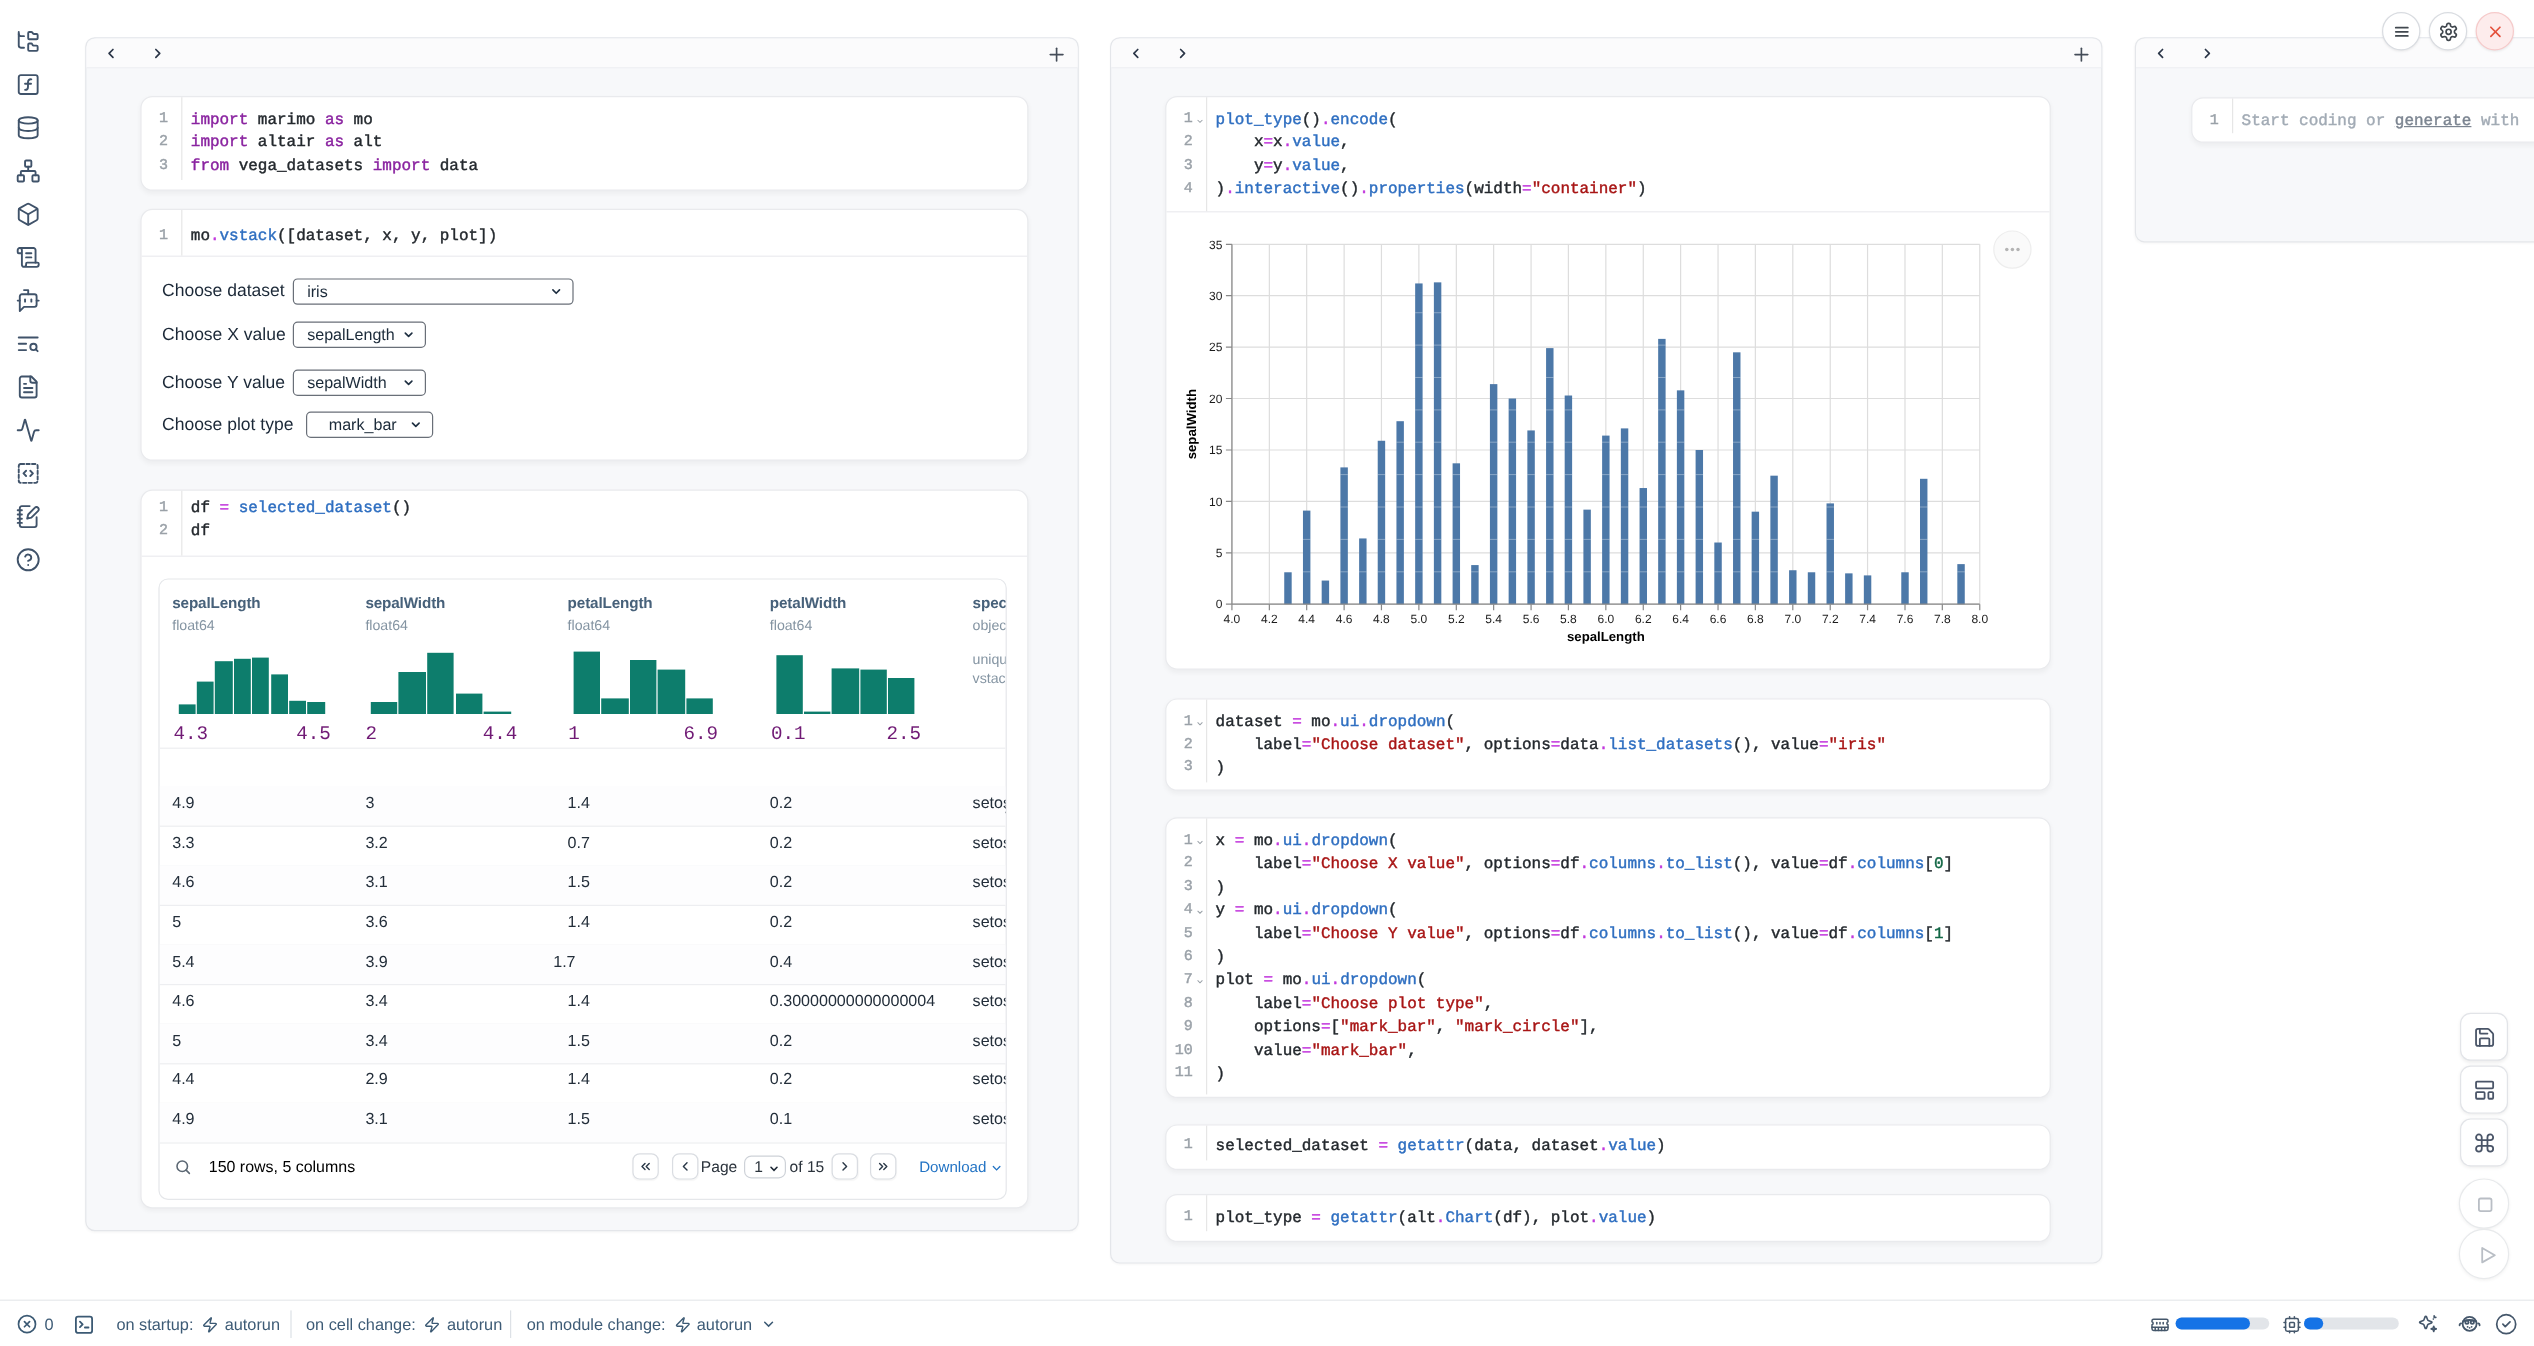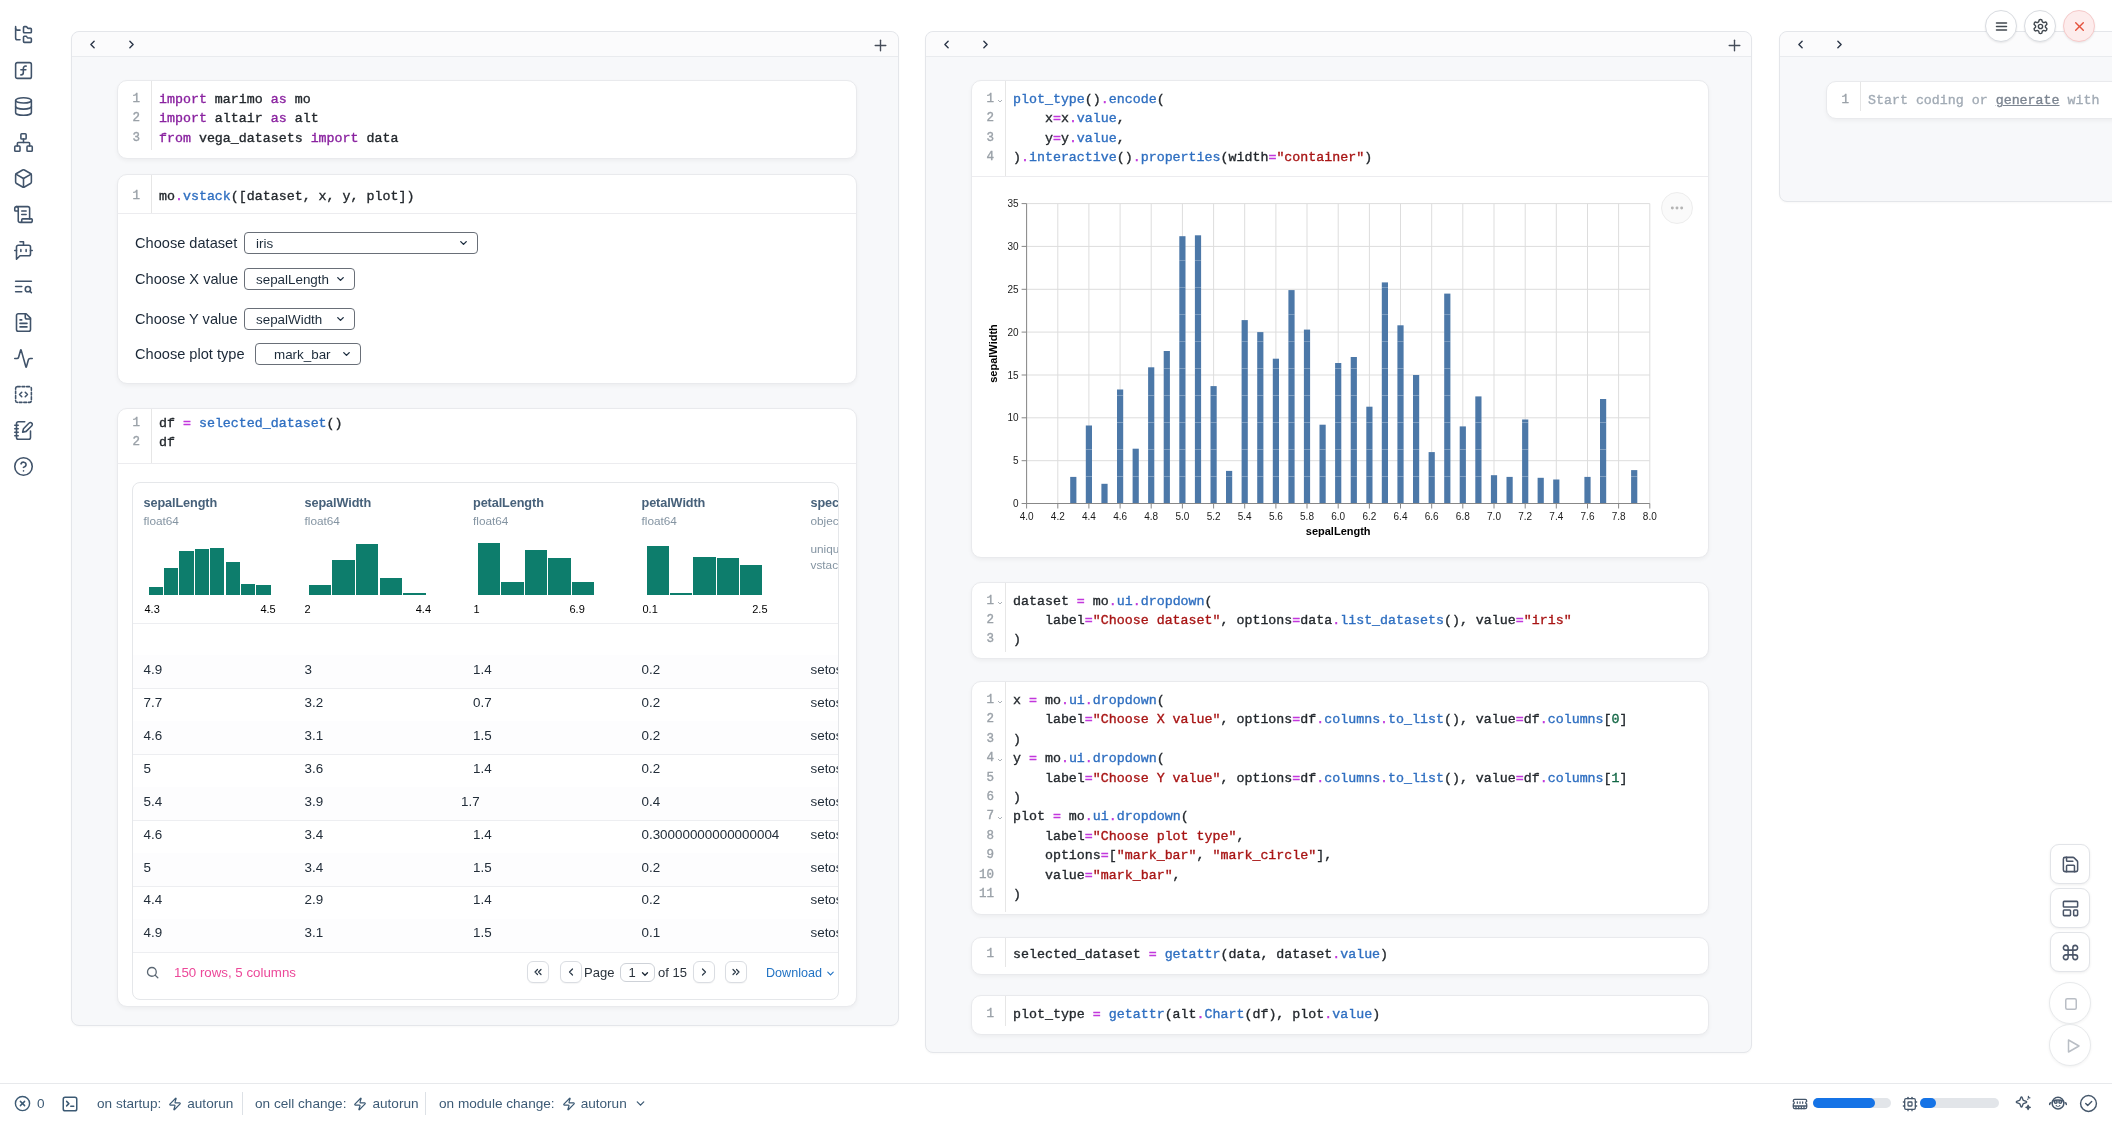--- a/index.html
+++ b/index.html
@@ -39,21 +39,21 @@
   font-size:13.4px; color:#1c2b3a; white-space:nowrap; }
 .ddsel svg { position:absolute; right:8px; top:50%; transform:translateY(-50%); }
 
 
 .tbl { position:absolute; background:#fff; border:1px solid #e5e7ea; border-radius:8px;
   overflow:hidden; }
 .thname { position:absolute; font-size:12.7px; font-weight:bold; color:#47617a; letter-spacing:-0.1px; }
 .thtype { position:absolute; font-size:11.8px; color:#8494a2; }
 .hist { position:absolute; }
 .hist div { position:absolute; bottom:0; background:#0d7d6c; }
-.hlab { position:absolute; font-size:11px; color:#000000; }
+.hlab { position:absolute; font-size:16px; color:#701a75;font-family:Liberation Mono, monospace; }
 .trow { position:absolute; left:0; right:0; height:33px; }
 .trow.alt { background:#fdfdfe; }
 .tsep { position:absolute; left:0; right:0; height:1px; background:#edeef1; }
 .tcell { position:absolute; top:calc(50% - 3px); transform:translateY(-50%); font-size:13.4px; color:#232e3a; white-space:pre; }
 .tfoot { position:absolute; left:0; right:0; bottom:0; }
 .pgbtn { position:absolute; width:22px; height:22px; background:#fff;
   border:1px solid #dadde2; border-radius:6px; box-shadow:0 1px 1px rgba(0,0,0,.04); }
 .pgbtn svg { position:absolute; left:50%; top:50%; transform:translate(-50%,-50%); }
 
 
@@ -302,21 +302,21 @@
 <div class="tsep" style="top:172.4px;"></div>
 <div class="trow alt" style="top:172.4px;">
 <span class="tcell" style="left:10.5px;">4.9</span>
 <span class="tcell" style="left:171.5px;">3</span>
 <span class="tcell" style="left:340px;">1.4</span>
 <span class="tcell" style="left:508.5px;">0.2</span>
 <span class="tcell" style="left:677.5px;">setosa</span>
 </div>
 <div class="tsep" style="top:205.4px;"></div>
 <div class="trow" style="top:205.4px;">
-<span class="tcell" style="left:10.5px;">7.7</span>
+<span class="tcell" style="left:10.5px;">3.3</span>
 <span class="tcell" style="left:171.5px;">3.2</span>
 <span class="tcell" style="left:340px;">0.7</span>
 <span class="tcell" style="left:508.5px;">0.2</span>
 <span class="tcell" style="left:677.5px;">setosa</span>
 </div>
 <div class="tsep" style="top:238.3px;"></div>
 <div class="trow alt" style="top:238.3px;">
 <span class="tcell" style="left:10.5px;">4.6</span>
 <span class="tcell" style="left:171.5px;">3.1</span>
 <span class="tcell" style="left:340px;">1.5</span>
@@ -371,21 +371,21 @@
 <span class="tcell" style="left:508.5px;">0.1</span>
 <span class="tcell" style="left:677.5px;">setosa</span>
 </div>
 <div class="tsep" style="top:468.8px;"></div>
 <div class="tsep" style="top:139.5px;"></div>
 <div class="tfoot" style="height:50px;">
 <svg style="position:absolute;left:12px;top:16px" width="15" height="15" viewBox="0 0 24 24" fill="none" stroke="#5b6773" stroke-width="2.1" stroke-linecap="round">
             <circle cx="11" cy="11" r="7"></circle>
             <line x1="20.5" y1="20.5" x2="16.2" y2="16.2"></line>
           </svg>
-<span style="position:absolute;left:41px;top:16px;font-size:13.3px;color:#ec4899;">150 rows, 5 columns</span>
+<span style="position:absolute;left:41px;top:16px;font-size:13.3px;color:#000000;">150 rows, 5 columns</span>
 <div class="pgbtn" style="left:393.5px;top:12px;">
             <svg width="12" height="12" viewBox="0 0 24 24" fill="none" stroke="#2c3a49" stroke-width="2.4" stroke-linecap="round" stroke-linejoin="round">
               <polyline points="11 17 6 12 11 7"></polyline>
               <polyline points="18 17 13 12 18 7"></polyline>
             </svg>
           </div>
 <div class="pgbtn" style="left:427px;top:12px;">
             <svg width="12" height="12" viewBox="0 0 24 24" fill="none" stroke="#2c3a49" stroke-width="2.4" stroke-linecap="round" stroke-linejoin="round">
               <polyline points="15 18 9 12 15 6"></polyline>
             </svg>

